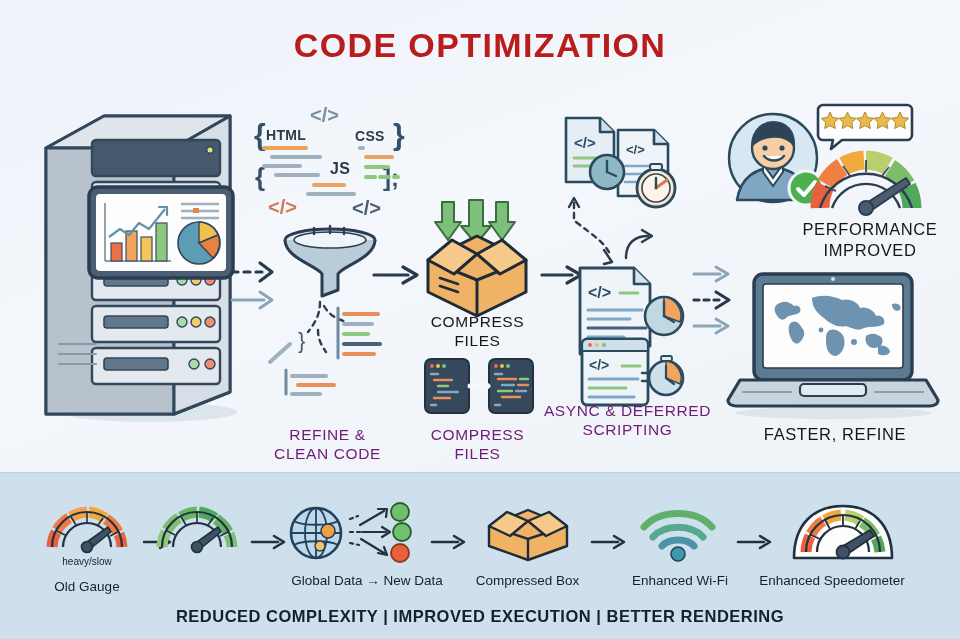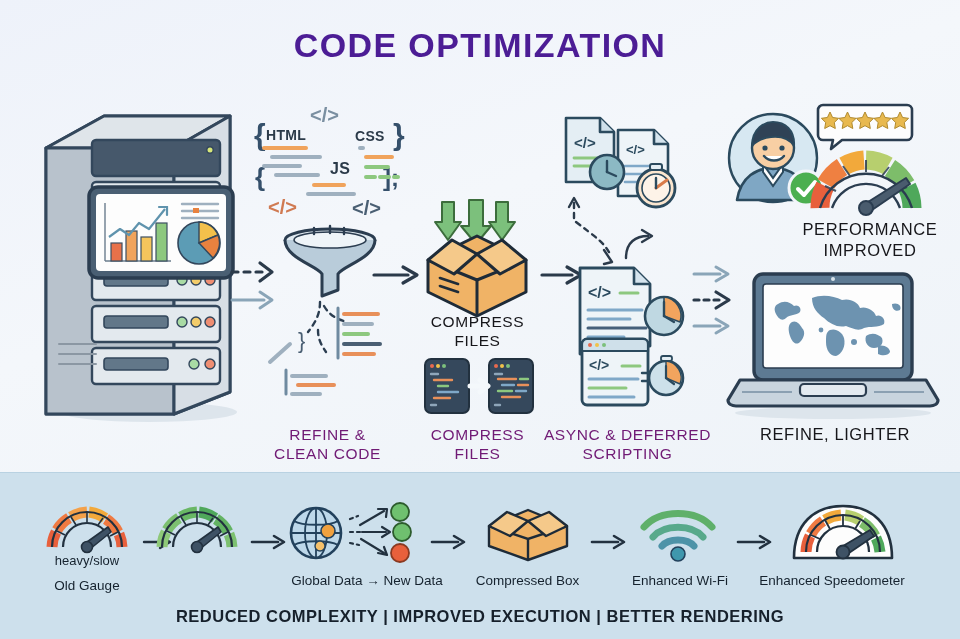--- a/index.html
+++ b/index.html
@@ -13,32 +13,32 @@
     position:absolute;left:0;top:0;width:960px;height:472px;
     background:linear-gradient(160deg,#eef2fa 0%,#f4f7fb 45%,#eef3f8 100%);
   }
   #bottomzone{
     position:absolute;left:0;top:472px;width:960px;height:167px;
     background:#cde0ec;
     border-top:1px solid #b9d2e2;
   }
   .ttl{
     position:absolute;left:0;top:26px;width:960px;text-align:center;
-    font-size:34px;font-weight:bold;letter-spacing:1.4px;color:#4c1d95;
+    font-size:34px;font-weight:bold;letter-spacing:1.4px;color:#b91c1c;
   }
   .cap{
     position:absolute;text-align:center;color:#701a75;
     font-size:15.5px;font-weight:500;letter-spacing:.6px;line-height:19px;
   }
   .capdk{color:#16161a;}
   .bcap{
     position:absolute;text-align:center;color:#15222e;
     font-size:13.5px;line-height:17px;
   }
-  .bcap .sm{font-size:13px;}
+  .bcap .sm{font-size:10px;}
   .footer{
     position:absolute;left:0;top:607px;width:960px;text-align:center;
     font-size:16.5px;font-weight:600;letter-spacing:.5px;color:#16202b;
   }
   svg{display:block;overflow:visible;}
   .abs{position:absolute;}
   .codeword{
     position:absolute;font-size:14px;font-weight:bold;color:#2b3a49;
     letter-spacing:.3px;
   }
@@ -366,21 +366,21 @@
         <line x1="86" y1="41" x2="86" y2="29"></line>
         <line x1="86" y1="41" x2="94" y2="47"></line>
       </g>
     <rect x="81" y="19" width="11" height="5" rx="2" fill="#e4eef4" stroke="#2b4a5e" stroke-width="1.8"></rect>
     <g stroke="#2b4a5e" stroke-width="2.4" stroke-linecap="round">
       <line x1="62" y1="36" x2="69" y2="36"></line>
         <line x1="62" y1="44" x2="69" y2="44"></line>
     </g>
   </svg>
 
-  <div class="cap" style="left:540px;top:425px;width:175px;">
+  <div class="cap" style="left:540px;top:401px;width:175px;">
     <span>ASYNC &amp; DEFERRED</span><br>
     <span>SCRIPTING</span>
   </div>
 
   <svg class="abs" style="left:692px;top:268px;" width="50" height="66" viewBox="0 0 50 66">
     <g stroke="#8aa5b8" stroke-width="3" fill="none" stroke-linecap="round" stroke-linejoin="round">
       <line x1="2" y1="6" x2="28" y2="6"></line>
         <polyline points="24,-1 36,6 24,13"></polyline>
       <line x1="2" y1="58" x2="28" y2="58"></line>
         <polyline points="24,51 36,58 24,65"></polyline>
@@ -462,21 +462,21 @@
       <circle cx="128" cy="72" r="3"></circle>
         <circle cx="95" cy="60" r="2.4"></circle>
       <path d="M166 34 C172 32 176 36 174 40 C170 42 166 40 166 34 Z"></path>
     </g>
     <path d="M14 110 L200 110 L212 130 C212 134 208 136 204 136 L10 136 C6 136 2 134 2 130 Z" fill="#c8d4de" stroke="#2b3d50" stroke-width="3.2" stroke-linejoin="round"></path>
     <rect x="74" y="114" width="66" height="12" rx="4" fill="#e3eaf0" stroke="#2b3d50" stroke-width="2.2"></rect>
     <line x1="16" y1="122" x2="66" y2="122" stroke="#8ba0b2" stroke-width="2"></line>
     <line x1="148" y1="122" x2="198" y2="122" stroke="#8ba0b2" stroke-width="2"></line>
   </svg>
 
-  <div class="cap capdk" style="left:740px;top:425px;width:190px;font-size:16.5px;">REFINE, LIGHTER</div>
+  <div class="cap capdk" style="left:740px;top:425px;width:190px;font-size:16.5px;">FASTER, REFINE</div>
 
   <svg class="abs" style="left:44px;top:505px;" width="86" height="46" viewBox="0 0 86 46">
     <g fill="none" stroke-width="11" stroke-linecap="butt">
       <path d="M8 42 A35 35 0 0 1 12 27" stroke="#e8603c"></path>
       <path d="M13 25 A35 35 0 0 1 25 13" stroke="#ef7a42"></path>
       <path d="M27 12 A35 35 0 0 1 43 7" stroke="#f4a14a"></path>
       <path d="M45 7 A35 35 0 0 1 61 13" stroke="#f2a93b"></path>
       <path d="M62 14 A35 35 0 0 1 74 27" stroke="#ef7a42"></path>
       <path d="M75 29 A35 35 0 0 1 78 42" stroke="#e8603c"></path>
     </g>

